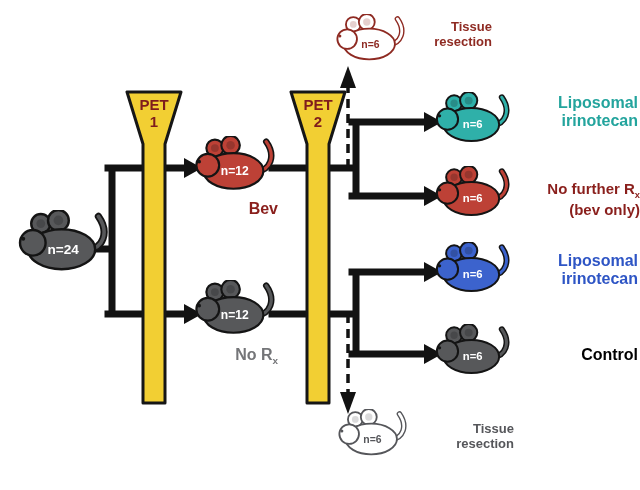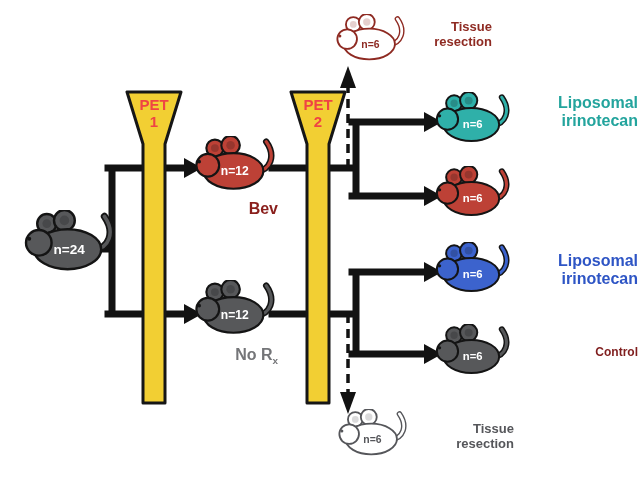--- a/index.html
+++ b/index.html
@@ -4,21 +4,21 @@
 <style>
   html,body{margin:0;padding:0;background:#ffffff;}
   .stage{
     position:relative;width:640px;height:490px;background:#ffffff;
     font-family:"Liberation Sans",sans-serif;overflow:hidden;
   }
   .connectors{position:absolute;left:0;top:0;z-index:1;}
   .pet-bar{position:absolute;z-index:3;}
   .pet-label{
     position:absolute;z-index:4;width:60px;text-align:center;
-    font-weight:bold;font-size:15px;line-height:1.12;color:#ef4444;
+    font-weight:bold;font-size:15px;line-height:1.12;color:#7f1d1d;
   }
   .mouse{position:absolute;z-index:5;}
   .mouse svg{display:block;width:100%;height:100%;}
   .mouse text{font-family:"Liberation Sans",sans-serif;font-weight:bold;}
   .lbl{position:absolute;z-index:6;font-weight:bold;text-align:right;line-height:1.15;}
   .lbl sub{font-size:0.62em;}
 </style>
 </head>
 <body>
 
@@ -58,21 +58,21 @@
 
   <svg class="pet-bar" style="left:288px;top:90px" width="60" height="316" viewBox="0 0 60 316">
     <polygon points="3,2 57,2 41,54 41,313 19,313 19,54" stroke-width="3" stroke-linejoin="round" fill="#f2cf33"></polygon>
     <polygon points="3,2 57,2 41,54 41,313 19,313 19,54" fill="none" stroke-width="3" stroke-linejoin="round" stroke="#161616"></polygon>
   </svg>
   <div class="pet-label" style="left:288px;top:97px">
     <div>PET</div>
     <div>2</div>
   </div>
 
-  <div class="mouse" style="left:18px;top:210px;width:96px;height:64px">
+  <div class="mouse" style="left:12px;top:210px;width:96px;height:64px">
       <svg viewBox="0 0 120 80">
         <path d="M94,50 C114,48 122,28 108,8" fill="none" stroke="#141414" stroke-width="9" stroke-linecap="round"></path>
         <path d="M94,50 C114,48 122,28 108,8" fill="none" stroke="#57585a" stroke-width="4.5" stroke-linecap="round"></path>
         <circle cx="36" cy="17" r="12" fill="#57585a" stroke="#141414" stroke-width="3"></circle>
         <circle cx="58" cy="13" r="13" fill="#57585a" stroke="#141414" stroke-width="3"></circle>
         <circle cx="36" cy="17" r="5.5" fill="#141414" opacity="0.22"></circle>
         <circle cx="58" cy="13" r="6" fill="#141414" opacity="0.22"></circle>
         <ellipse cx="62" cy="49" rx="42" ry="25" fill="#57585a" stroke="#141414" stroke-width="3"></ellipse>
         <circle cx="26" cy="41" r="16" fill="#57585a" stroke="#141414" stroke-width="3"></circle>
         <circle cx="14" cy="36" r="2.5" fill="#141414"></circle>
@@ -196,27 +196,33 @@
     <span>No R</span><sub>x</sub>
   </div>
 
   <div class="lbl" style="left: 186px; top: 200px; width: 92px; font-size: 16px; color: rgb(138, 31, 28);">Bev</div>
 
   <div class="lbl" style="left: 512px; top: 94px; width: 126px; font-size: 16px; color: rgb(35, 164, 157);">
     <div>Liposomal</div>
     <div>irinotecan</div>
   </div>
 
+  <div class="lbl" style="left: 506px; top: 180px; width: 134px; font-size: 15px; color: rgb(138, 31, 28);">
+    <div>
+      <span>No further R</span><sub>x</sub>
+    </div>
+    <div>(bev only)</div>
+  </div>
 
   <div class="lbl" style="left: 512px; top: 252px; width: 126px; font-size: 16px; color: rgb(46, 85, 197);">
     <div>Liposomal</div>
     <div>irinotecan</div>
   </div>
 
-  <div class="lbl" style="left: 512px; top: 346px; width: 126px; font-size: 12px; color: #7f1d1d;">Control</div>
+  <div class="lbl" style="left: 512px; top: 346px; width: 126px; font-size: 16px; color: #000000;">Control</div>
 
   <div class="lbl" style="left: 406px; top: 20px; width: 86px; font-size: 13px; color: rgb(142, 42, 34);">
     <div>Tissue</div>
     <div>resection</div>
   </div>
 
   <div class="lbl" style="left: 428px; top: 422px; width: 86px; font-size: 13px; color: rgb(85, 86, 90);">
     <div>Tissue</div>
     <div>resection</div>
   </div>

